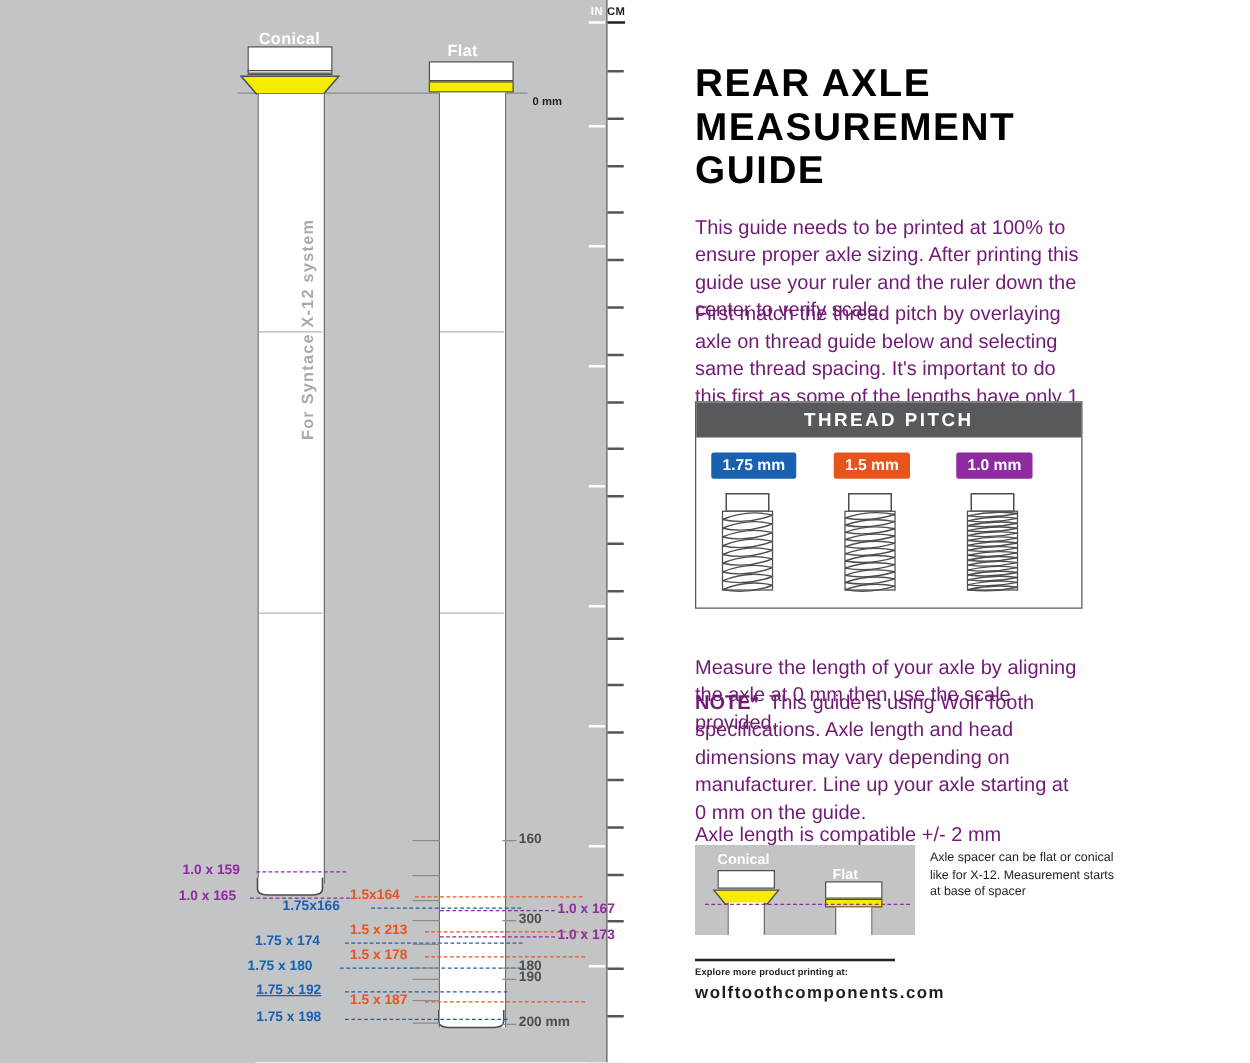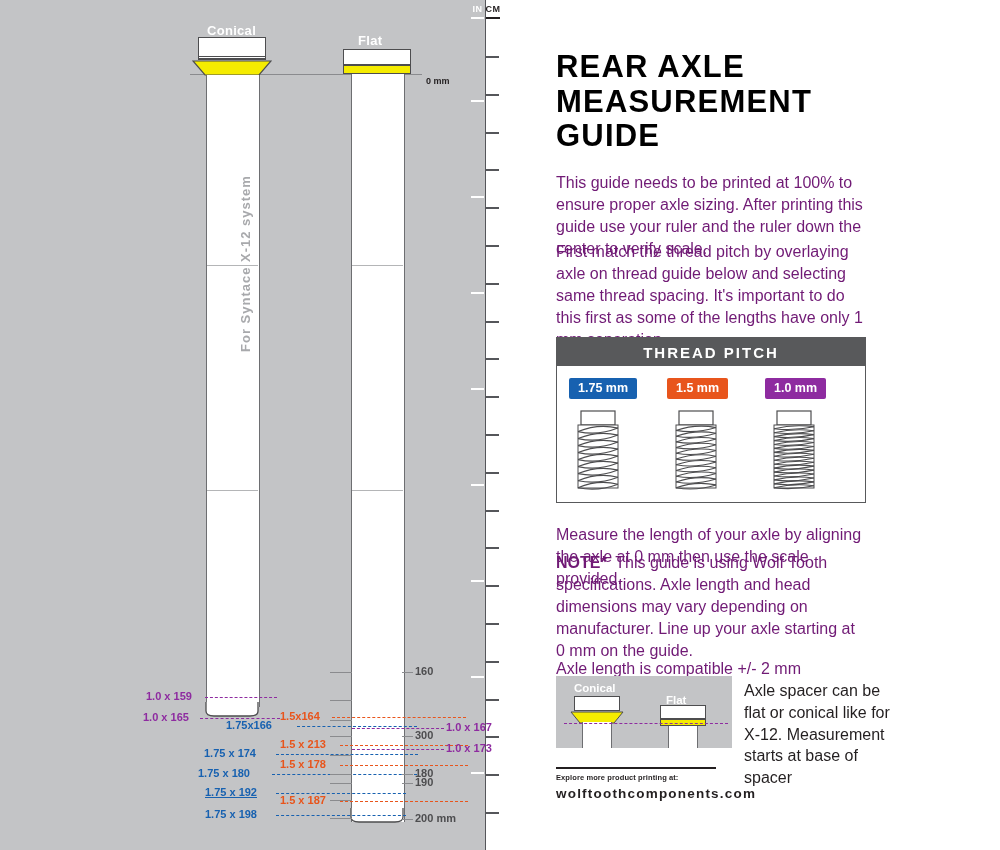--- a/index.html
+++ b/index.html
@@ -100,21 +100,21 @@
     letter-spacing:1.2px;
   }
   .para{
     position:absolute;left:56px;width:312px;
     font-size:16px;line-height:1.38;color:#701a75;
   }
   .para b{font-weight:bold;}
 
   
   .tp-card{
-    position:absolute;left:56px;top:337px;width:310px;height:166px;
+    position:absolute;left:56px;top:321px;width:310px;height:166px;
     border:1px solid #58595b;box-sizing:border-box;background:#fff;
   }
   .tp-head{
     position:absolute;left:0;top:0;width:100%;height:28px;background:#58595b;
     color:#fff;font-size:15px;font-weight:bold;letter-spacing:2px;
     display:flex;align-items:center;justify-content:center;
   }
   .tp-body{position:absolute;left:0;top:28px;width:100%;height:137px;}
   .tp-col{position:absolute;top:0;width:96px;}
   .tp-badge{
@@ -122,21 +122,21 @@
     padding:3px 9px 4px;border-radius:2px;white-space:nowrap;
   }
 
   
   .sp-box{
     position:absolute;left:56px;top:676px;width:176px;height:72px;background:#c3c4c6;
   }
   .sp-cap{position:absolute;color:#fff;font-size:11.5px;font-weight:bold;}
   .sp-text{
     position:absolute;left:244px;top:680px;width:150px;
-    font-size:16px;line-height:1.36;color:#231f20;
+    font-size:10px;line-height:1.36;color:#231f20;
   }
 
   .foot-rule{position:absolute;left:56px;top:767px;width:160px;height:2px;background:#231f20;}
   .foot-small{
     position:absolute;left:56px;top:773px;font-size:7.5px;font-weight:bold;color:#231f20;
     letter-spacing:.1px;
   }
   .foot-url{
     position:absolute;left:56px;top:786px;font-size:13.5px;font-weight:bold;color:#231f20;
     letter-spacing:1.2px;

